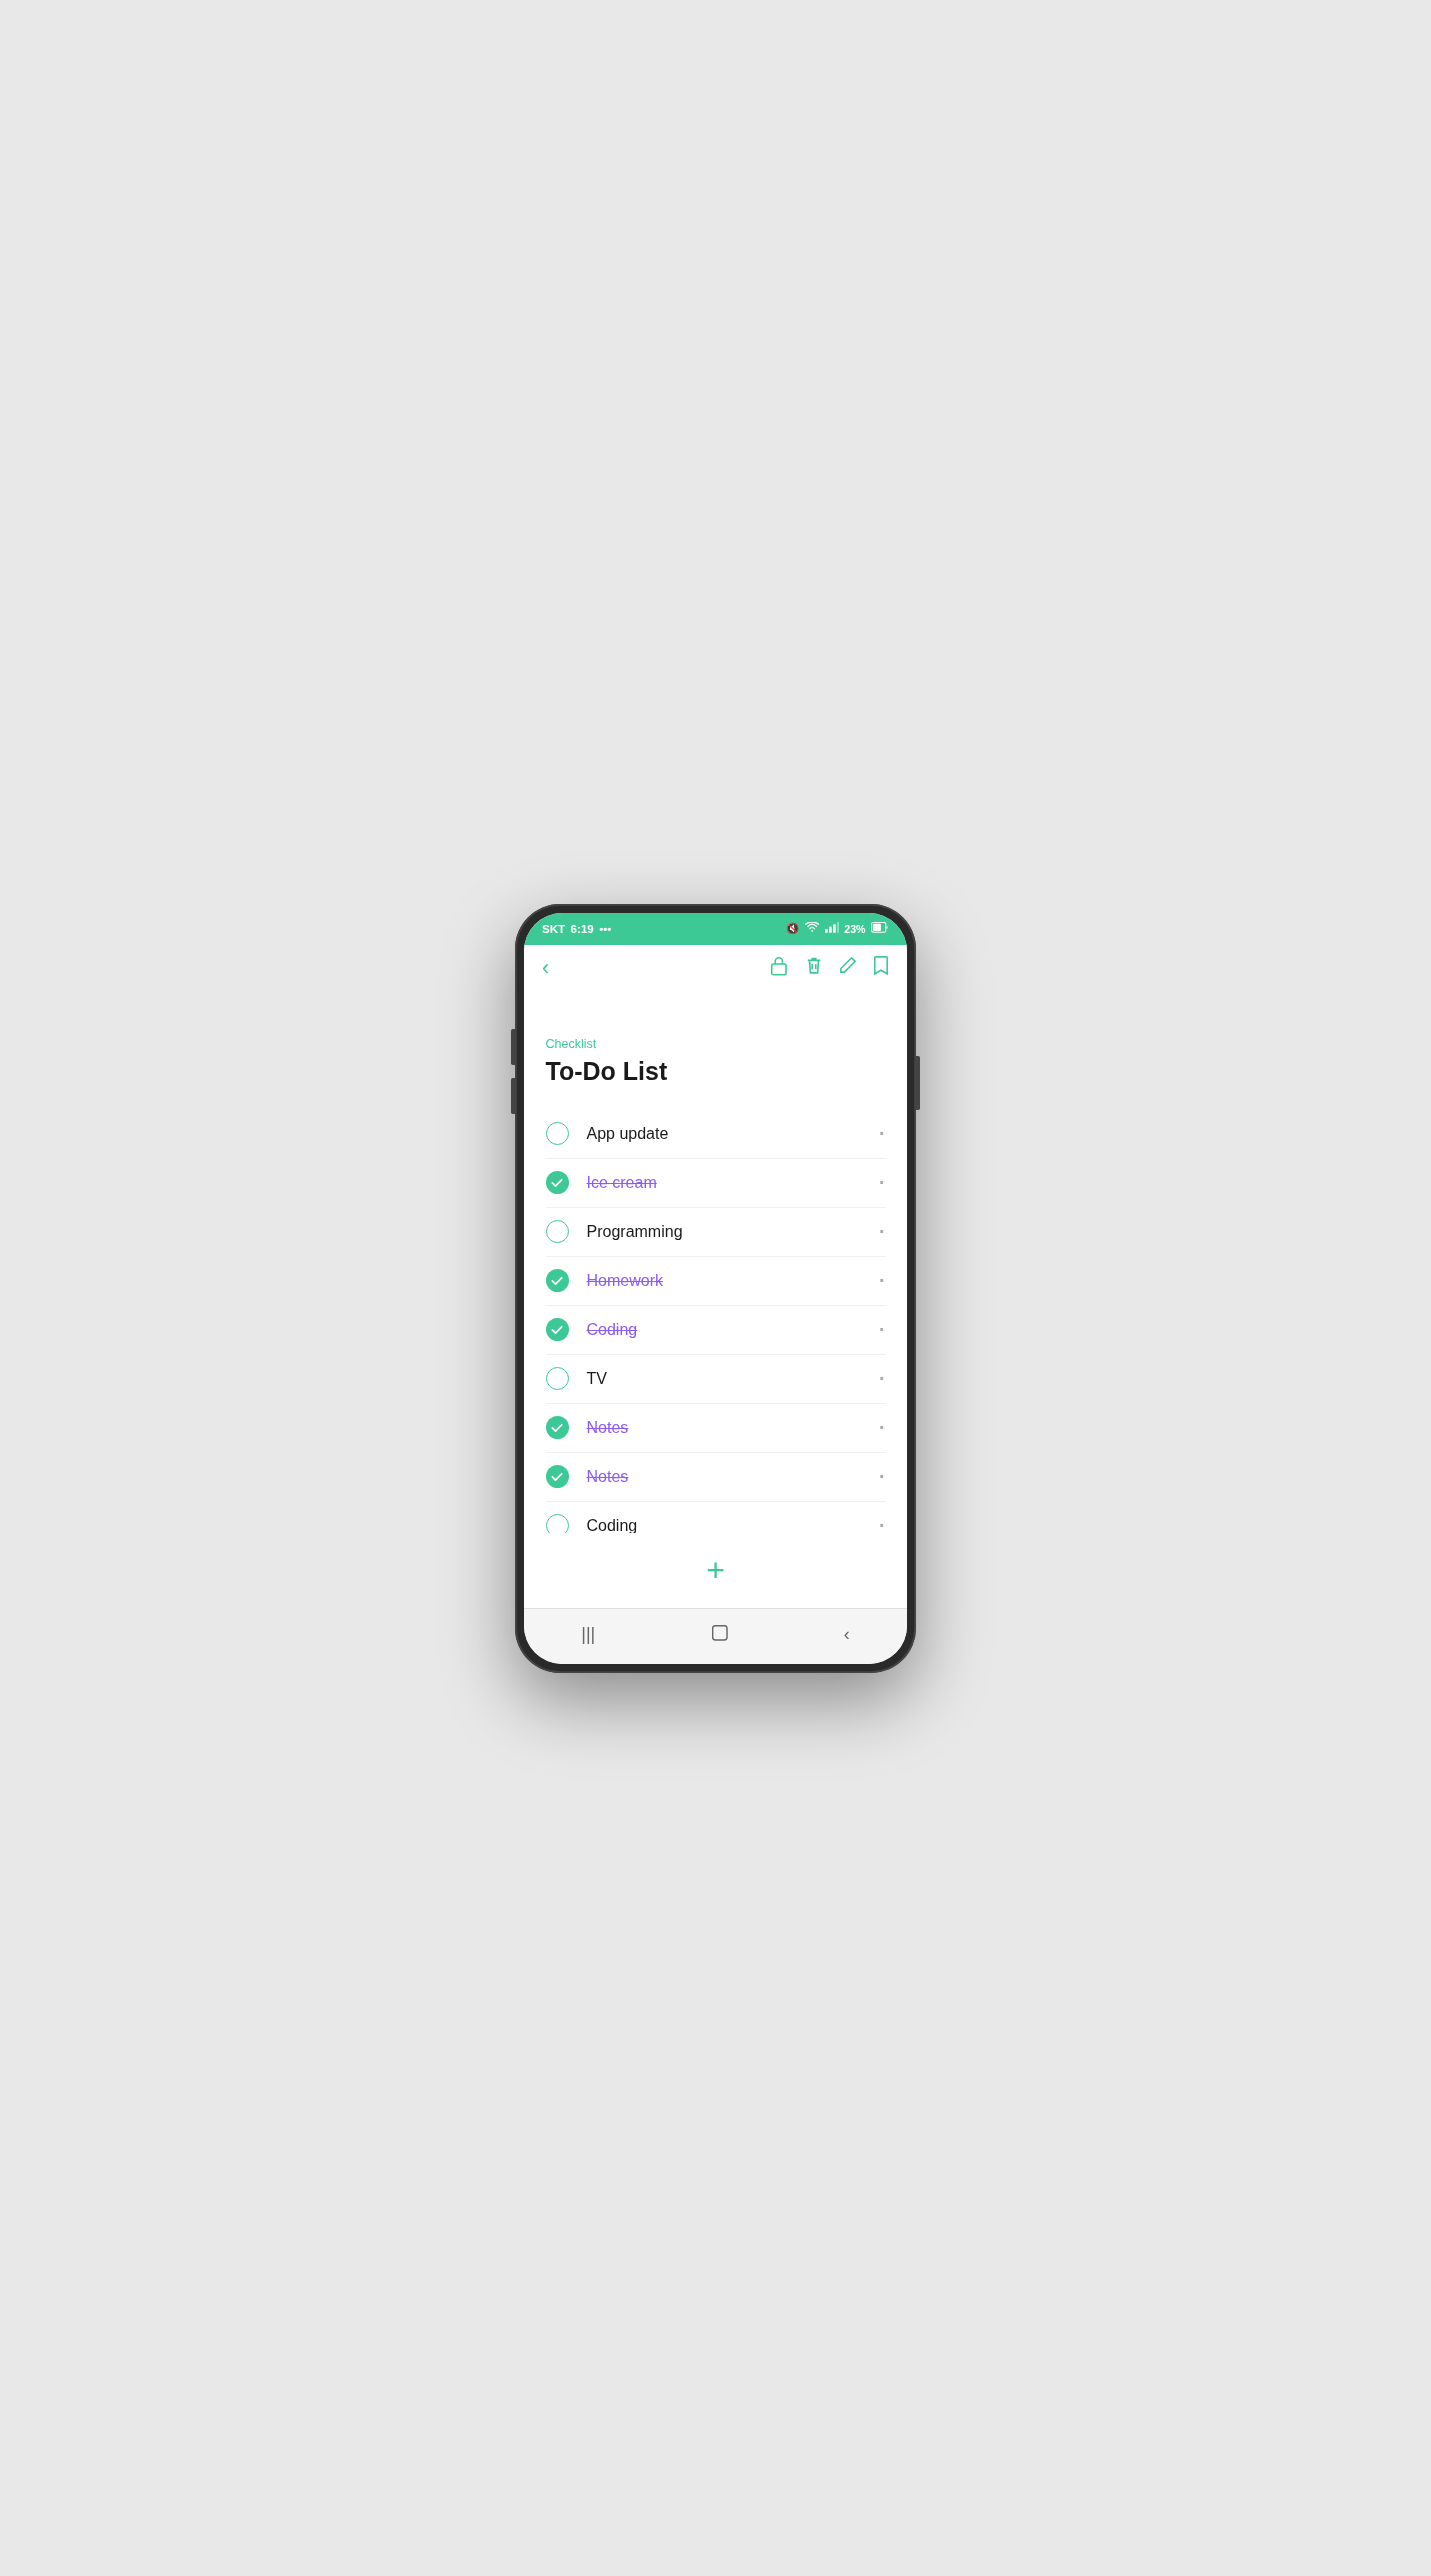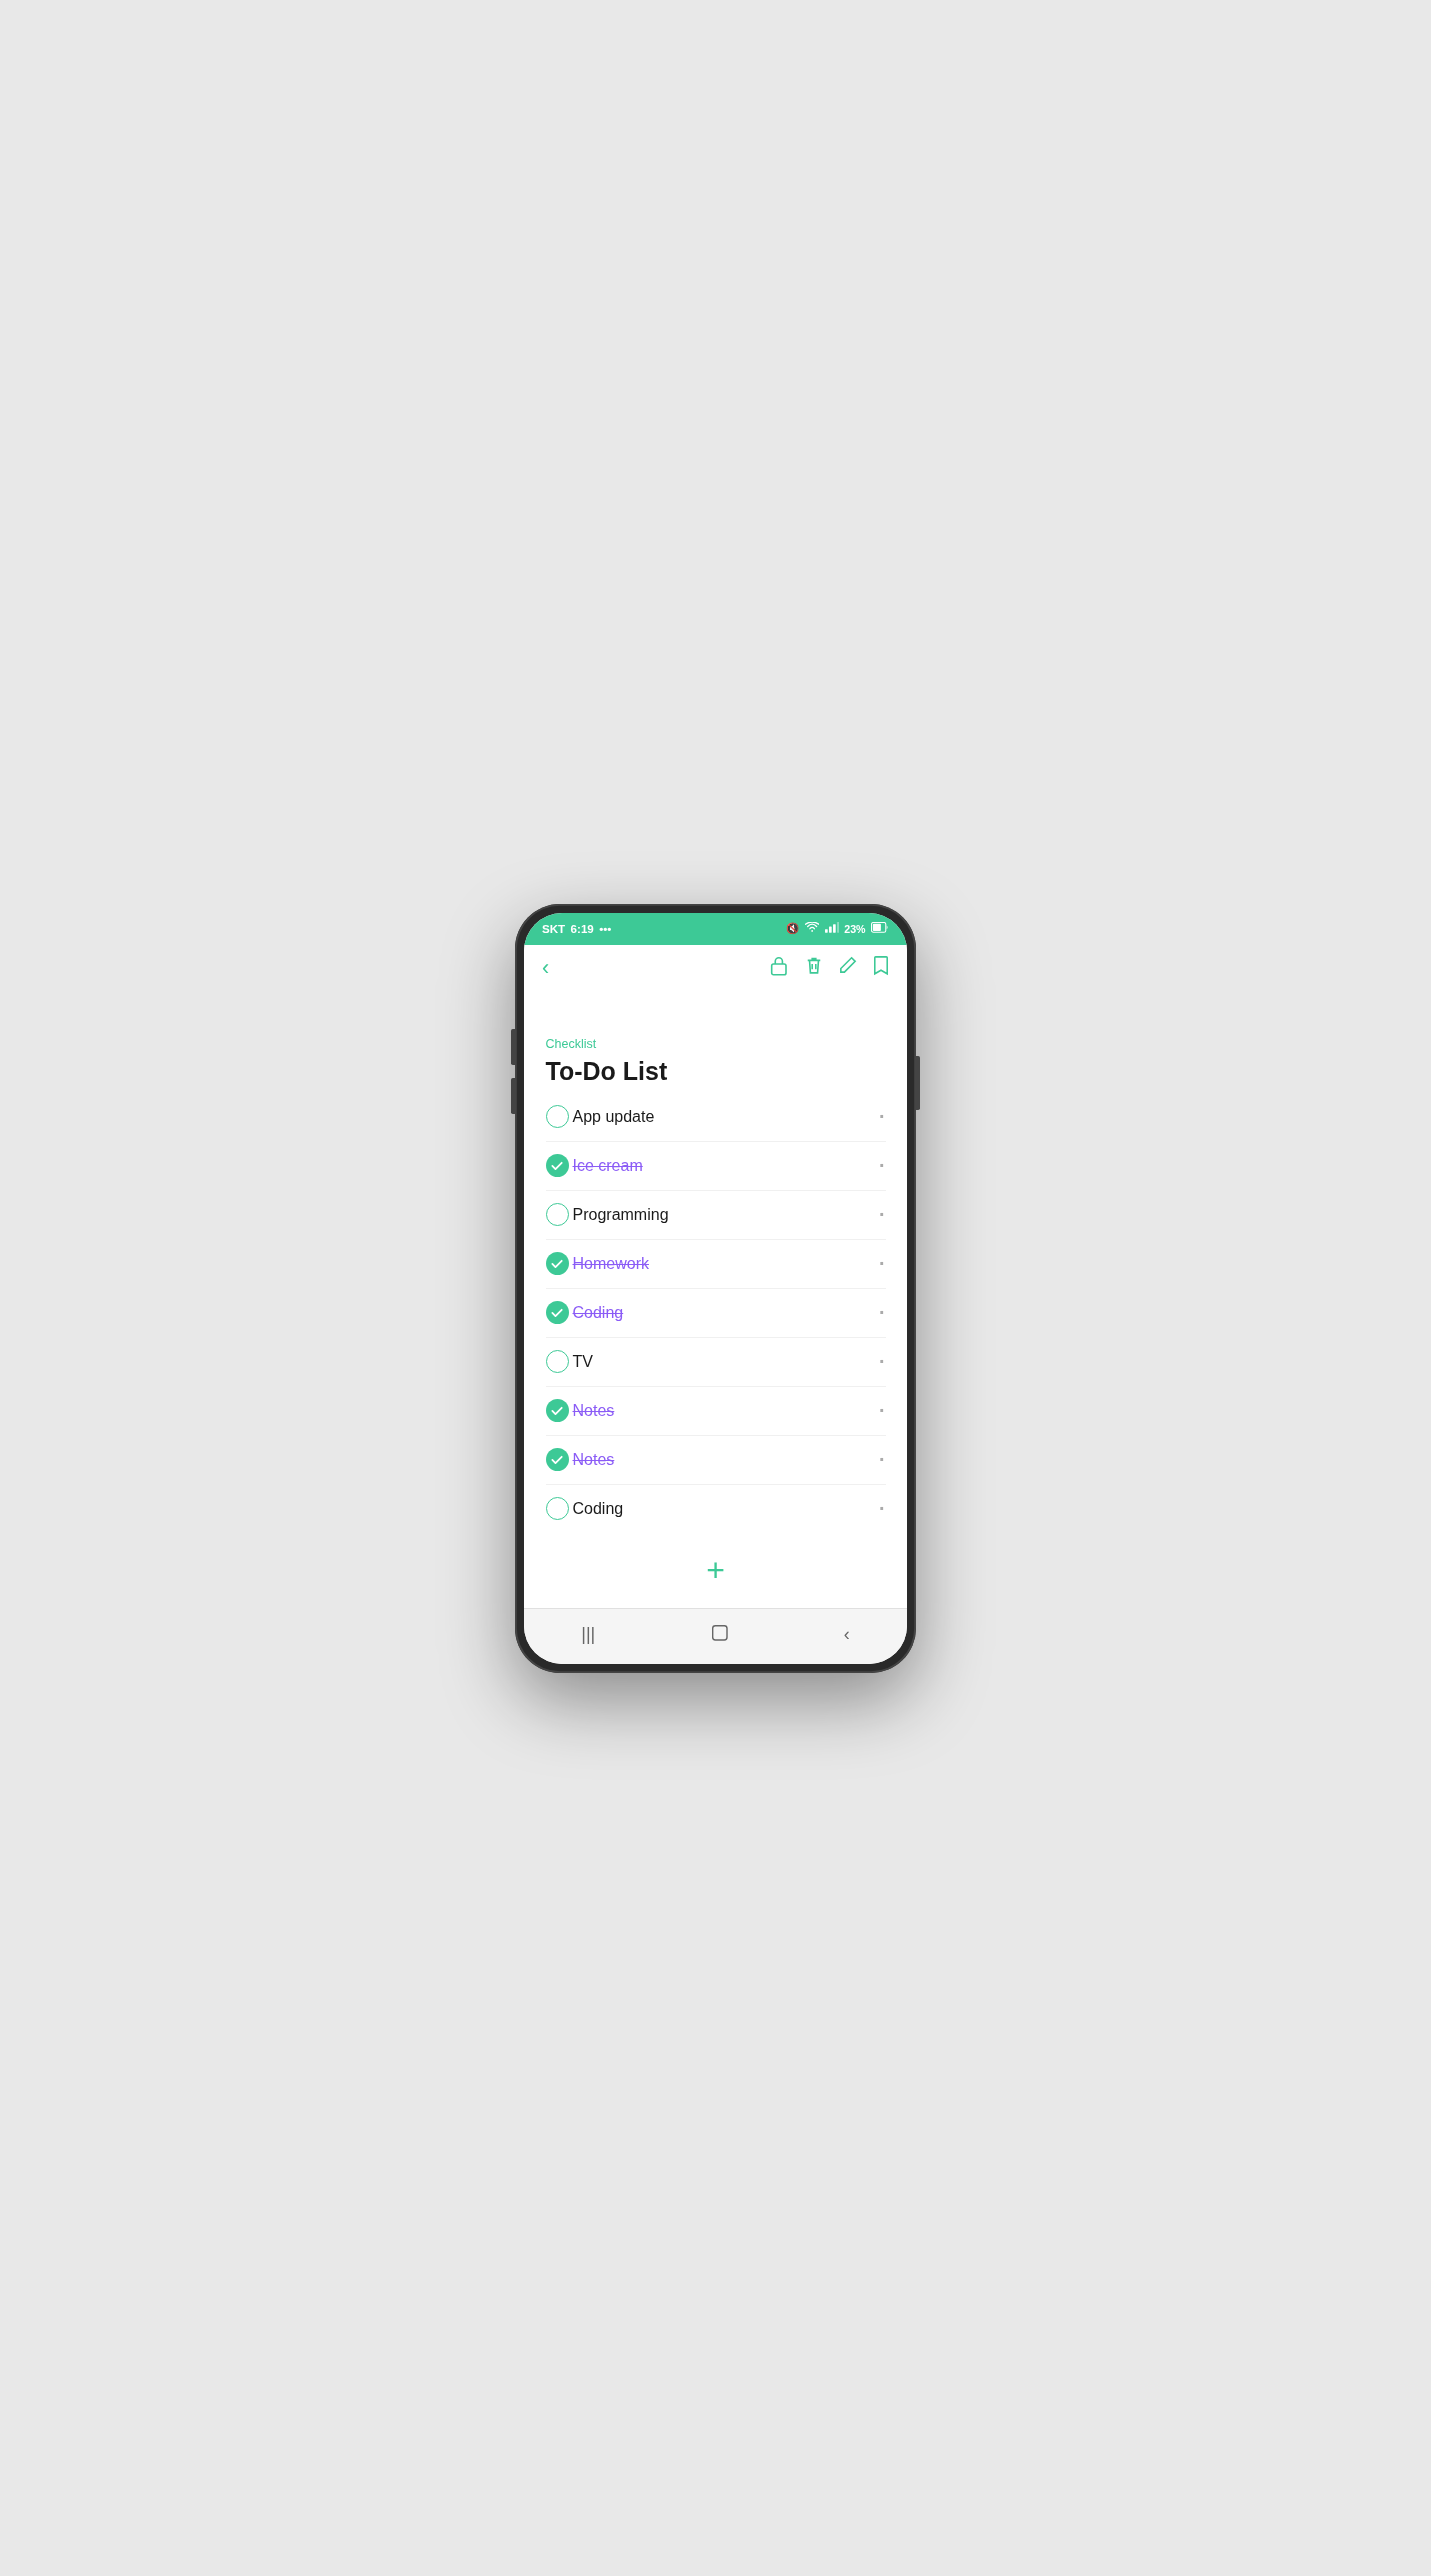--- a/index.html
+++ b/index.html
@@ -79,42 +79,42 @@
       font-size: 12.5px;
       font-weight: 500;
       margin-bottom: 5.4px;
       margin-top: 36px;
     }
 
     .page-title {
       font-size: 25px;
       font-weight: 800;
       color: #1a1a1a;
-      margin-bottom: 7px;
+      margin-bottom: 24px;
     }
 
     
     .todo-list {
       flex: 1;
       display: flex;
       flex-direction: column;
     }
 
     .todo-item {
       display: flex;
       align-items: center;
       justify-content: space-between;
       padding: 12.5px 0;
       border-bottom: 0.9px solid #f0f0f0;
     }
 
     .todo-left {
       display: flex;
       align-items: center;
-      gap: 4px;
+      gap: 18px;
     }
 
     .checkbox-empty {
       width: 23px;
       height: 23px;
       border: 1.8px solid #3dc996;
       border-radius: 50%;
       flex-shrink: 0;
       background: #fff;
     }

